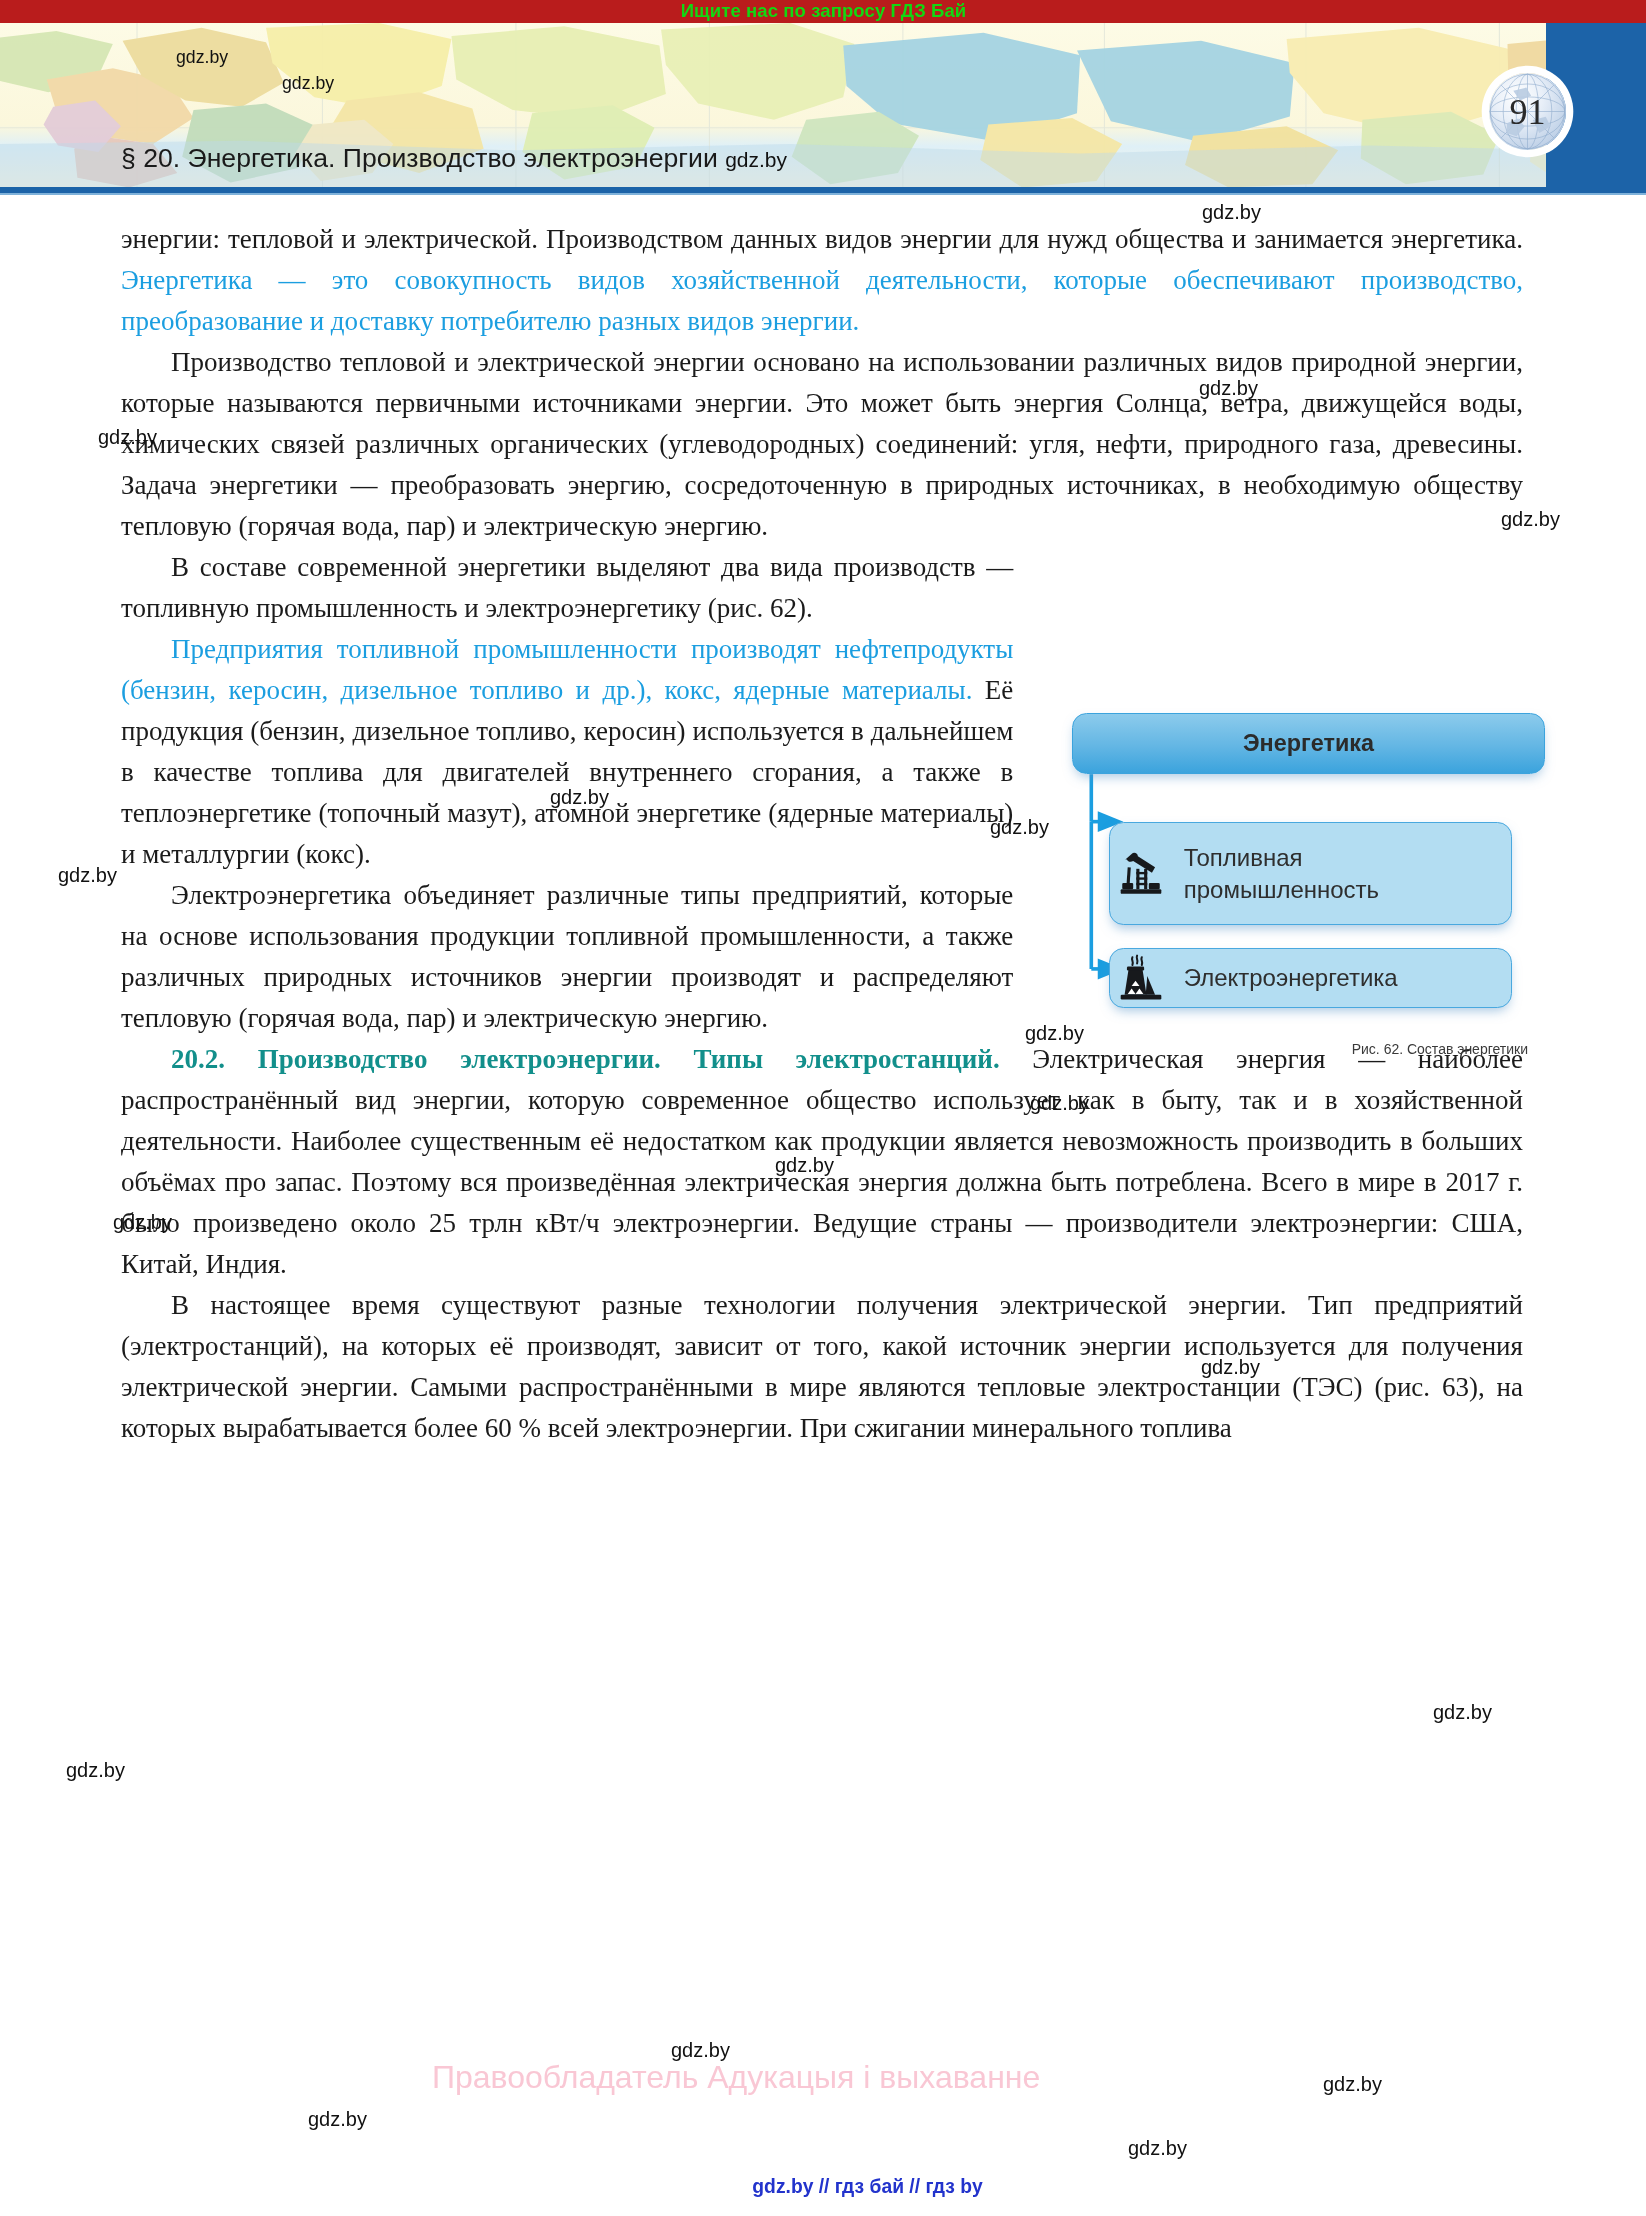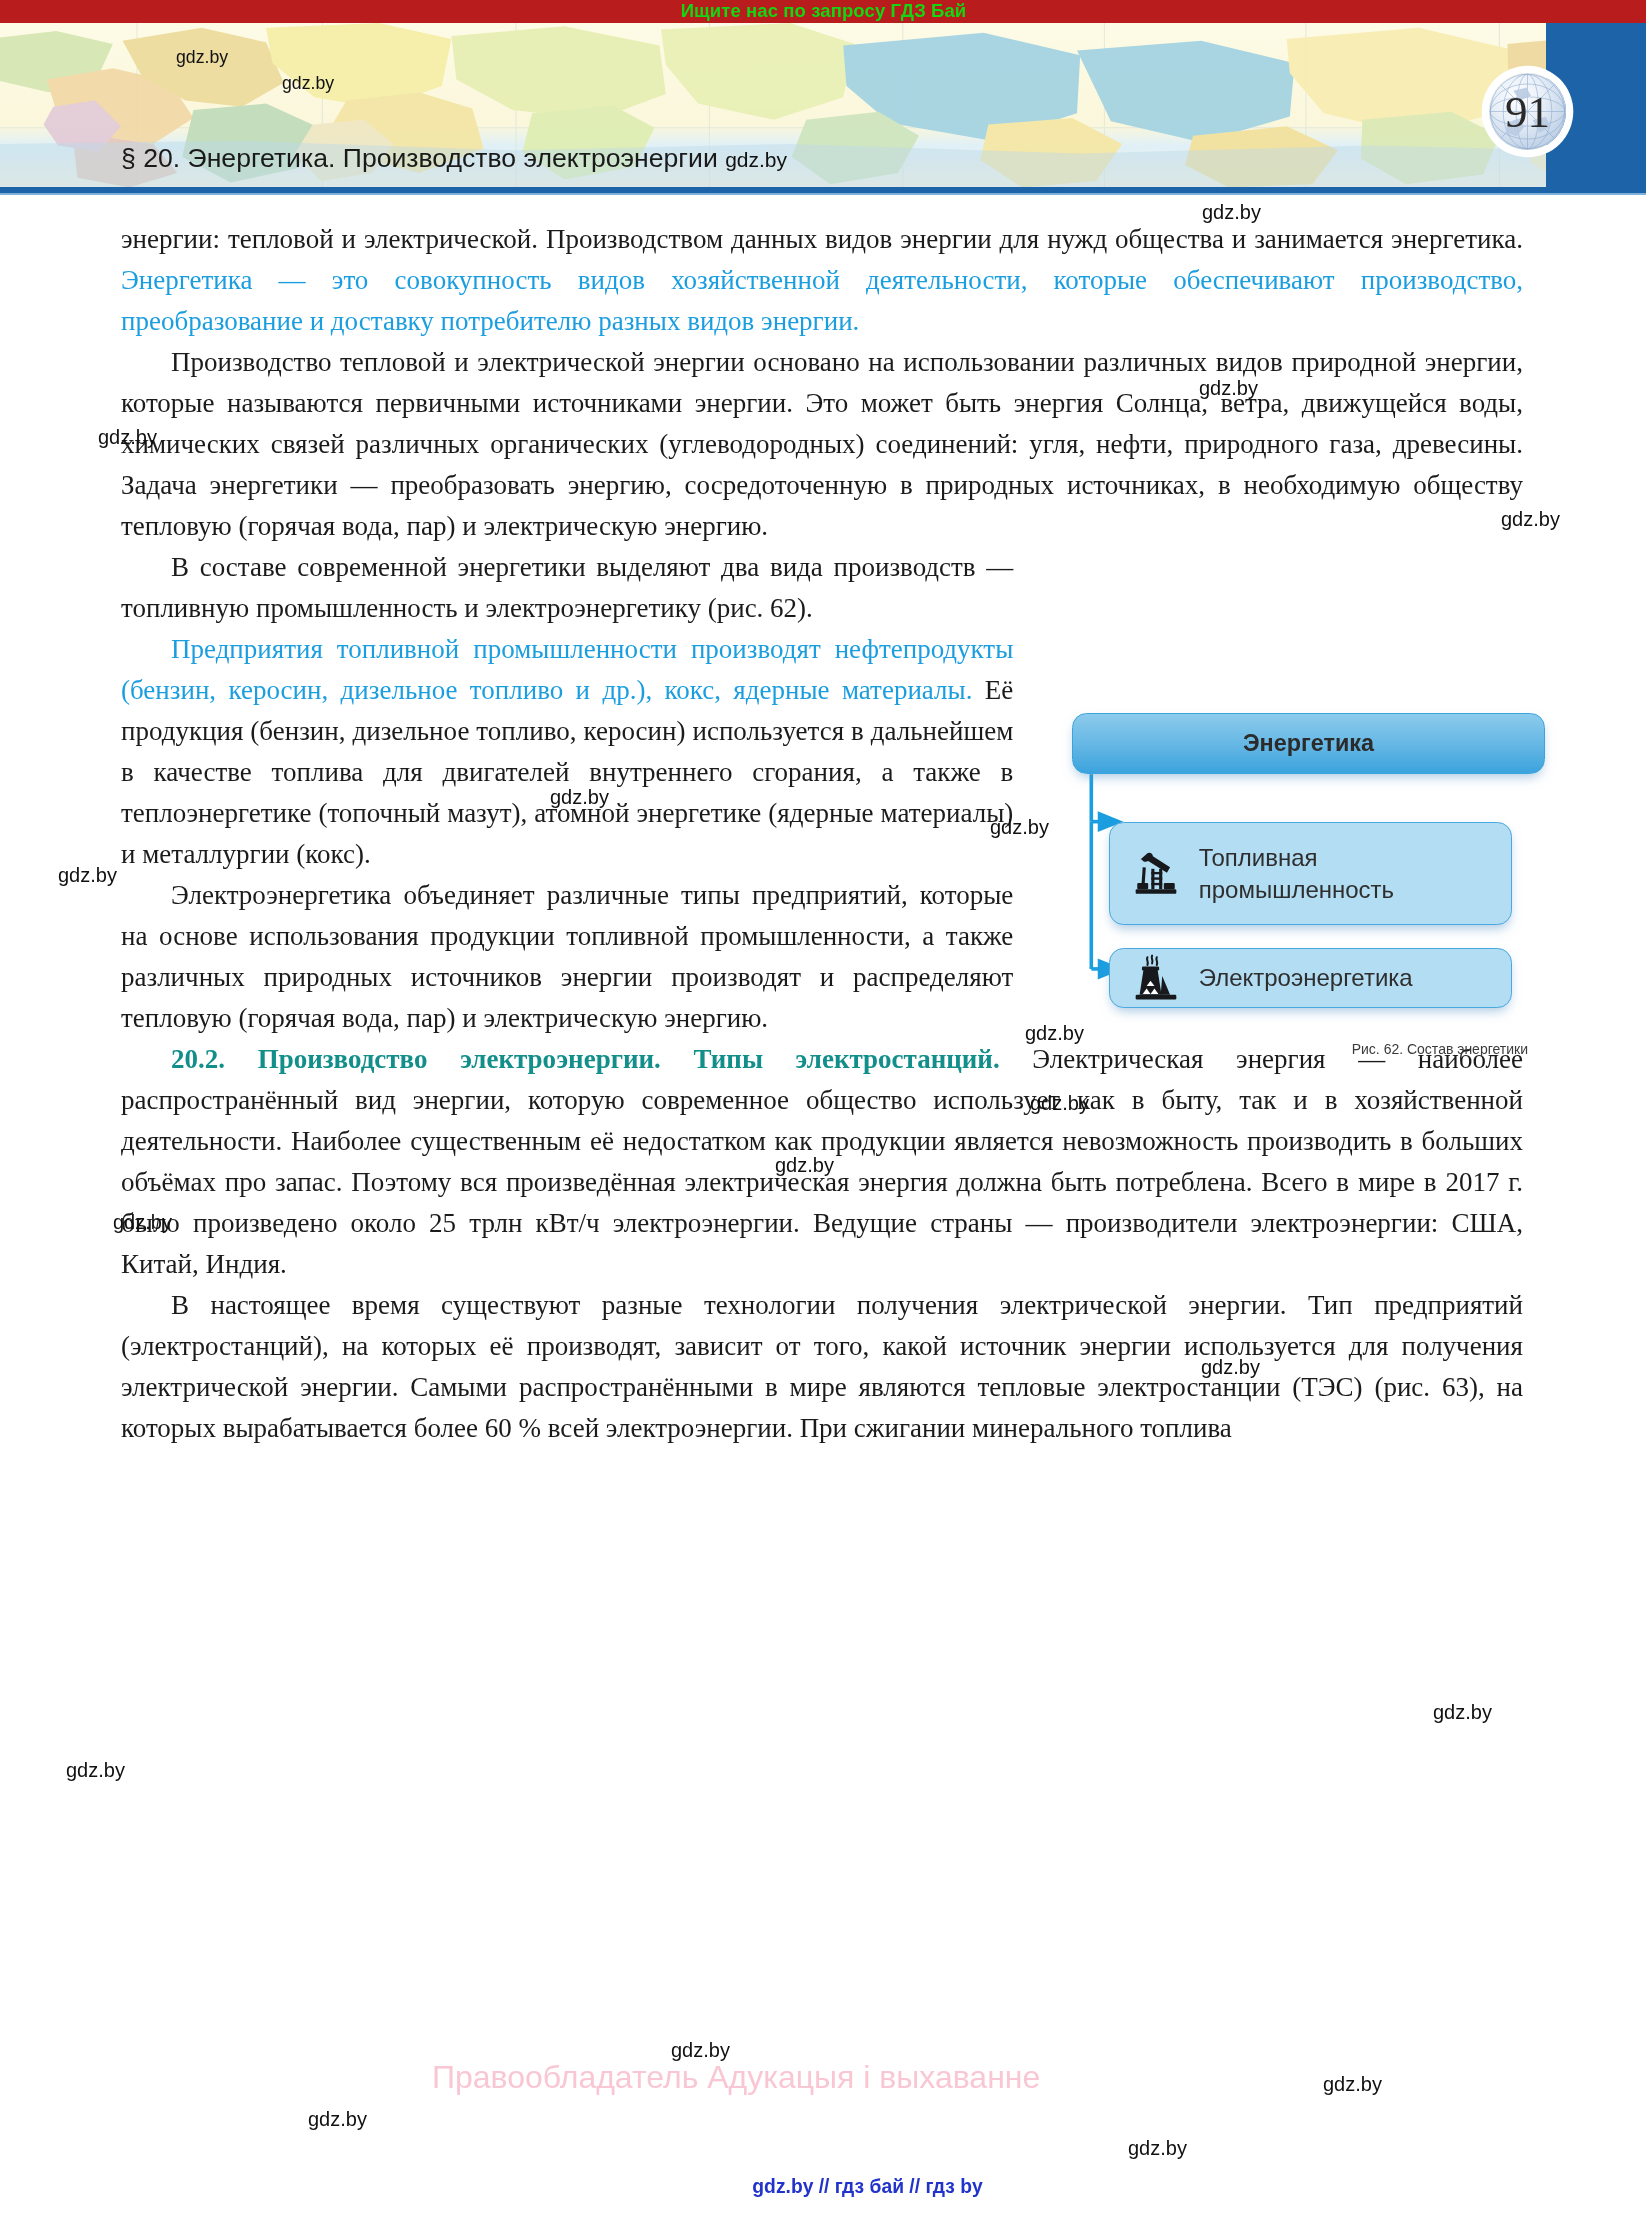--- a/index.html
+++ b/index.html
@@ -54,21 +54,21 @@
     width:77px; height:77px; border-radius:50%;
     background:
       radial-gradient(circle at 38% 32%, #ffffff 0%, #e8eff8 35%, #c6d6ea 68%, #a9c0dd 100%);
     box-shadow:0 0 0 7.3px #ffffff;
     display:flex; align-items:center; justify-content:center;
     overflow:hidden;
   }
   .page-globe .num{
     position:relative; z-index:3;
     font-family:"Liberation Serif", serif;
-    font-size:45px; color:#2a2a2a;
+    font-size:36px; color:#2a2a2a;
   }
   .globe-lines{ position:absolute; inset:0; z-index:2; }
 
   
   .body-text{
     position:absolute; left:121px; top:219px; width:1402px;
     font-size:27px; line-height:41px; color:#1b1b1b;
     text-align:justify;
   }
   .body-text p{ margin:0; }
@@ -98,21 +98,21 @@
     display:flex; align-items:center; justify-content:center;
   }
   .node-top .lbl{
     font-family:"Liberation Sans", sans-serif;
     font-weight:700; font-size:23.4px; color:#2b2b2b;
   }
   .node-child{
     width:403px; height:103px;
     background:#b3ddf2;
     border:1.6px solid #49a8df;
-    display:flex; align-items:center; padding-left:21px;
+    display:flex; align-items:center; padding-left:6px;
     margin-left:81px;
   }
   .node-child.second{ height:60px; margin-top:22.6px; }
   .node-child .lbl{
     font-family:"Liberation Sans", sans-serif;
     font-size:24px; color:#2e2e2e; line-height:32px; margin-left:17.7px;
   }
   .ico{ width:50px; height:55px; flex:0 0 50px; }
   .connectors{ position:absolute; left:0; top:0; width:500px; height:338px; pointer-events:none; }
   .fig-caption{

